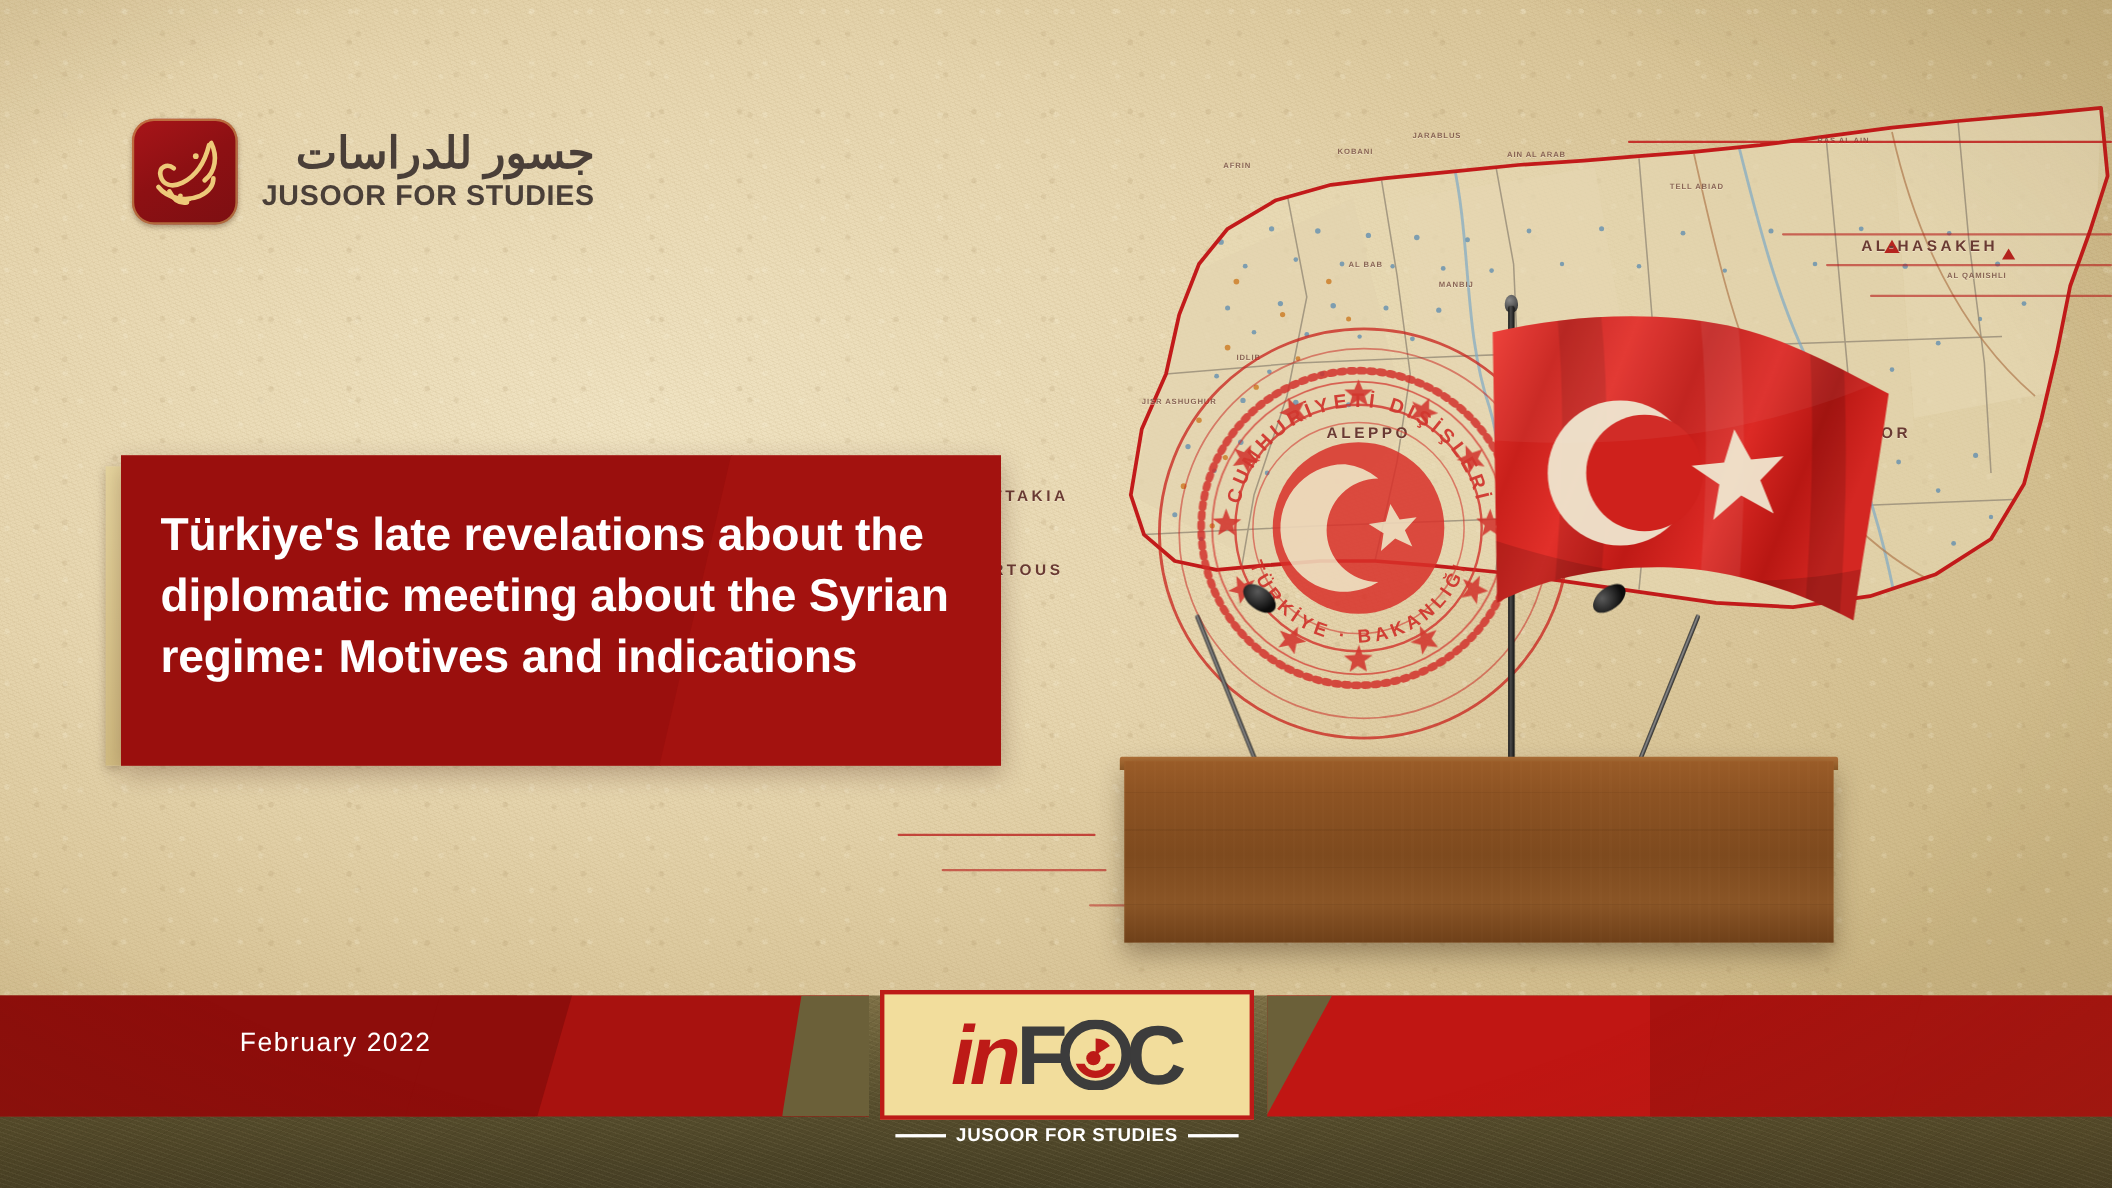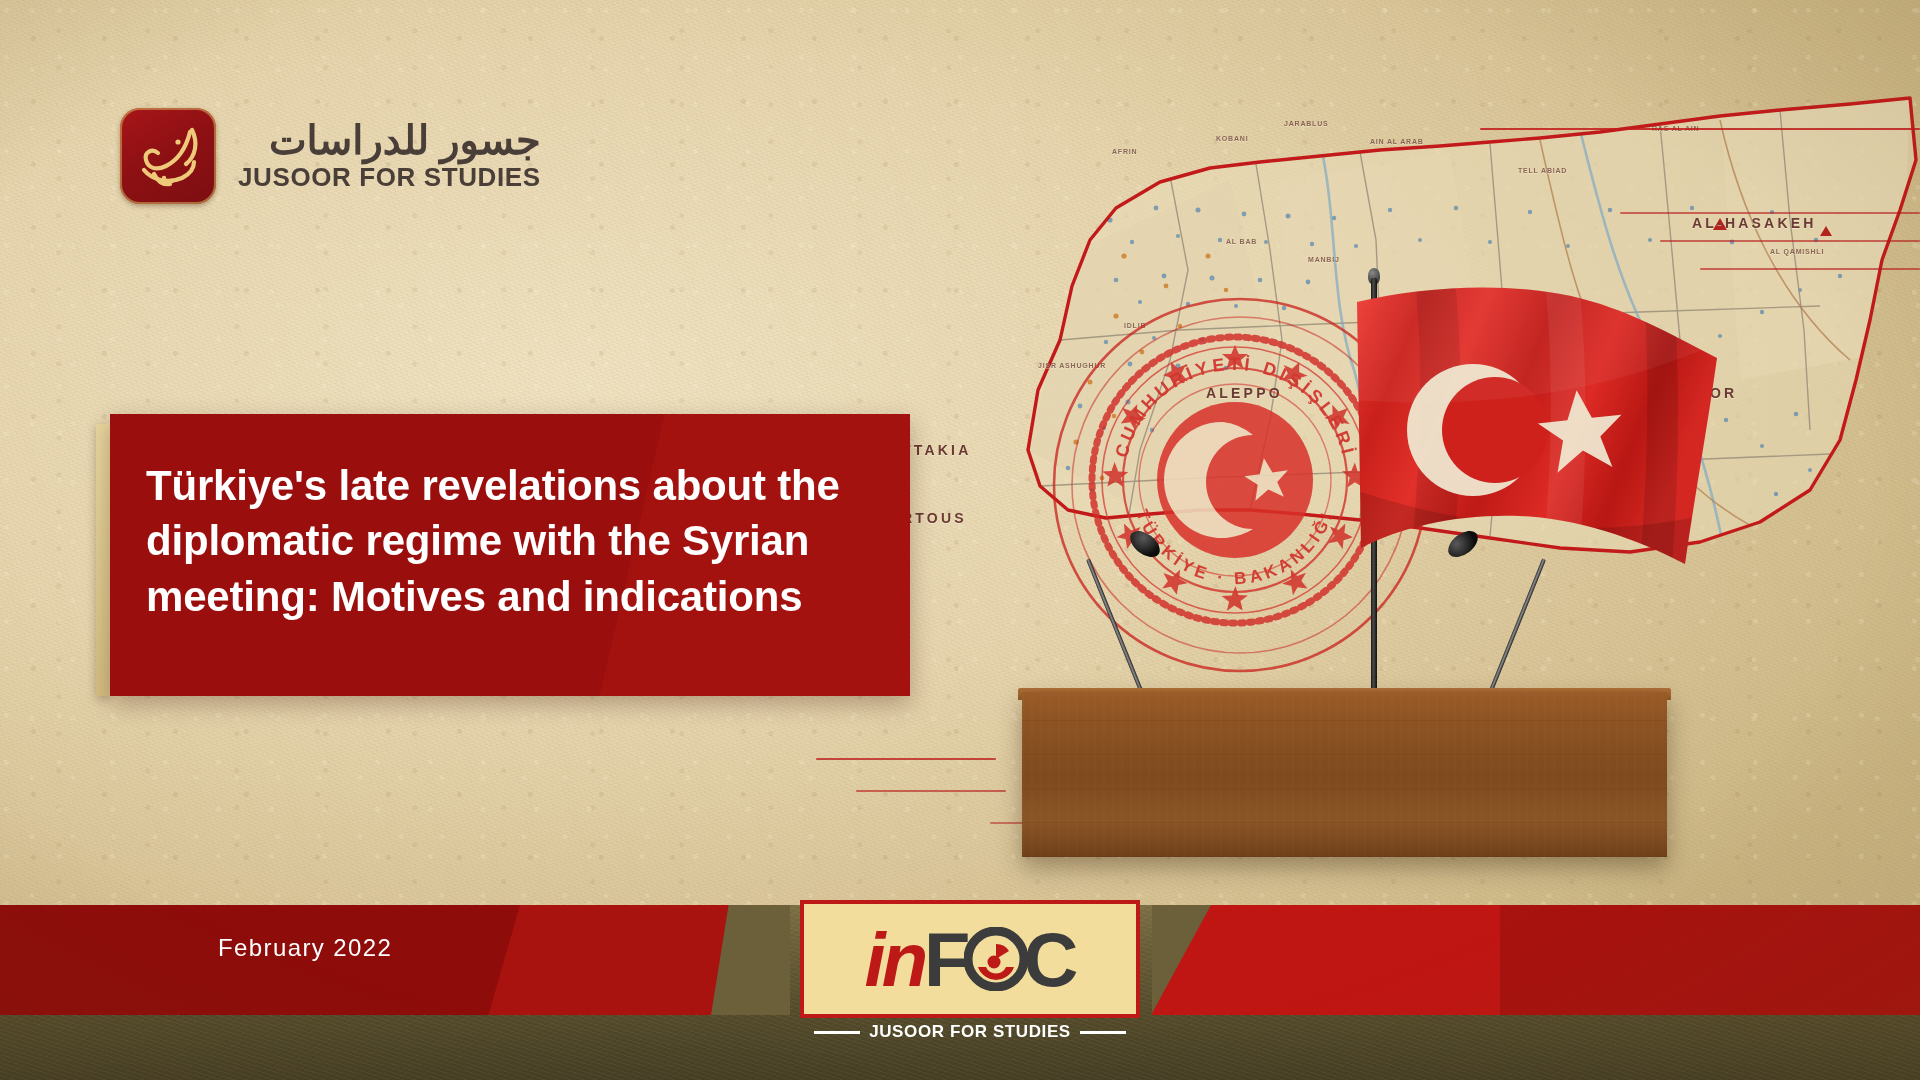--- a/index.html
+++ b/index.html
@@ -554,22 +554,22 @@
       <div class="brand-en">JUSOOR FOR STUDIES</div>
     </div>
   </div>
 
   <div class="title-edge"></div>
   <div class="title-panel">
     <div class="sheen"></div>
     <div class="sheen2"></div>
     <div class="title-text">
       <span class="ln">Türkiye's late revelations about the</span>
-      <span class="ln">diplomatic regime with the Syrian</span>
-      <span class="ln">meeting: Motives and indications</span>
+      <span class="ln">diplomatic meeting about the Syrian</span>
+      <span class="ln">regime: Motives and indications</span>
     </div>
   </div>
 
   <div class="footer-bg"></div>
 
   <div class="bar-left">
     <div class="dark"></div>
     <div class="diag"></div>
     <div class="clip"></div>
   </div>

